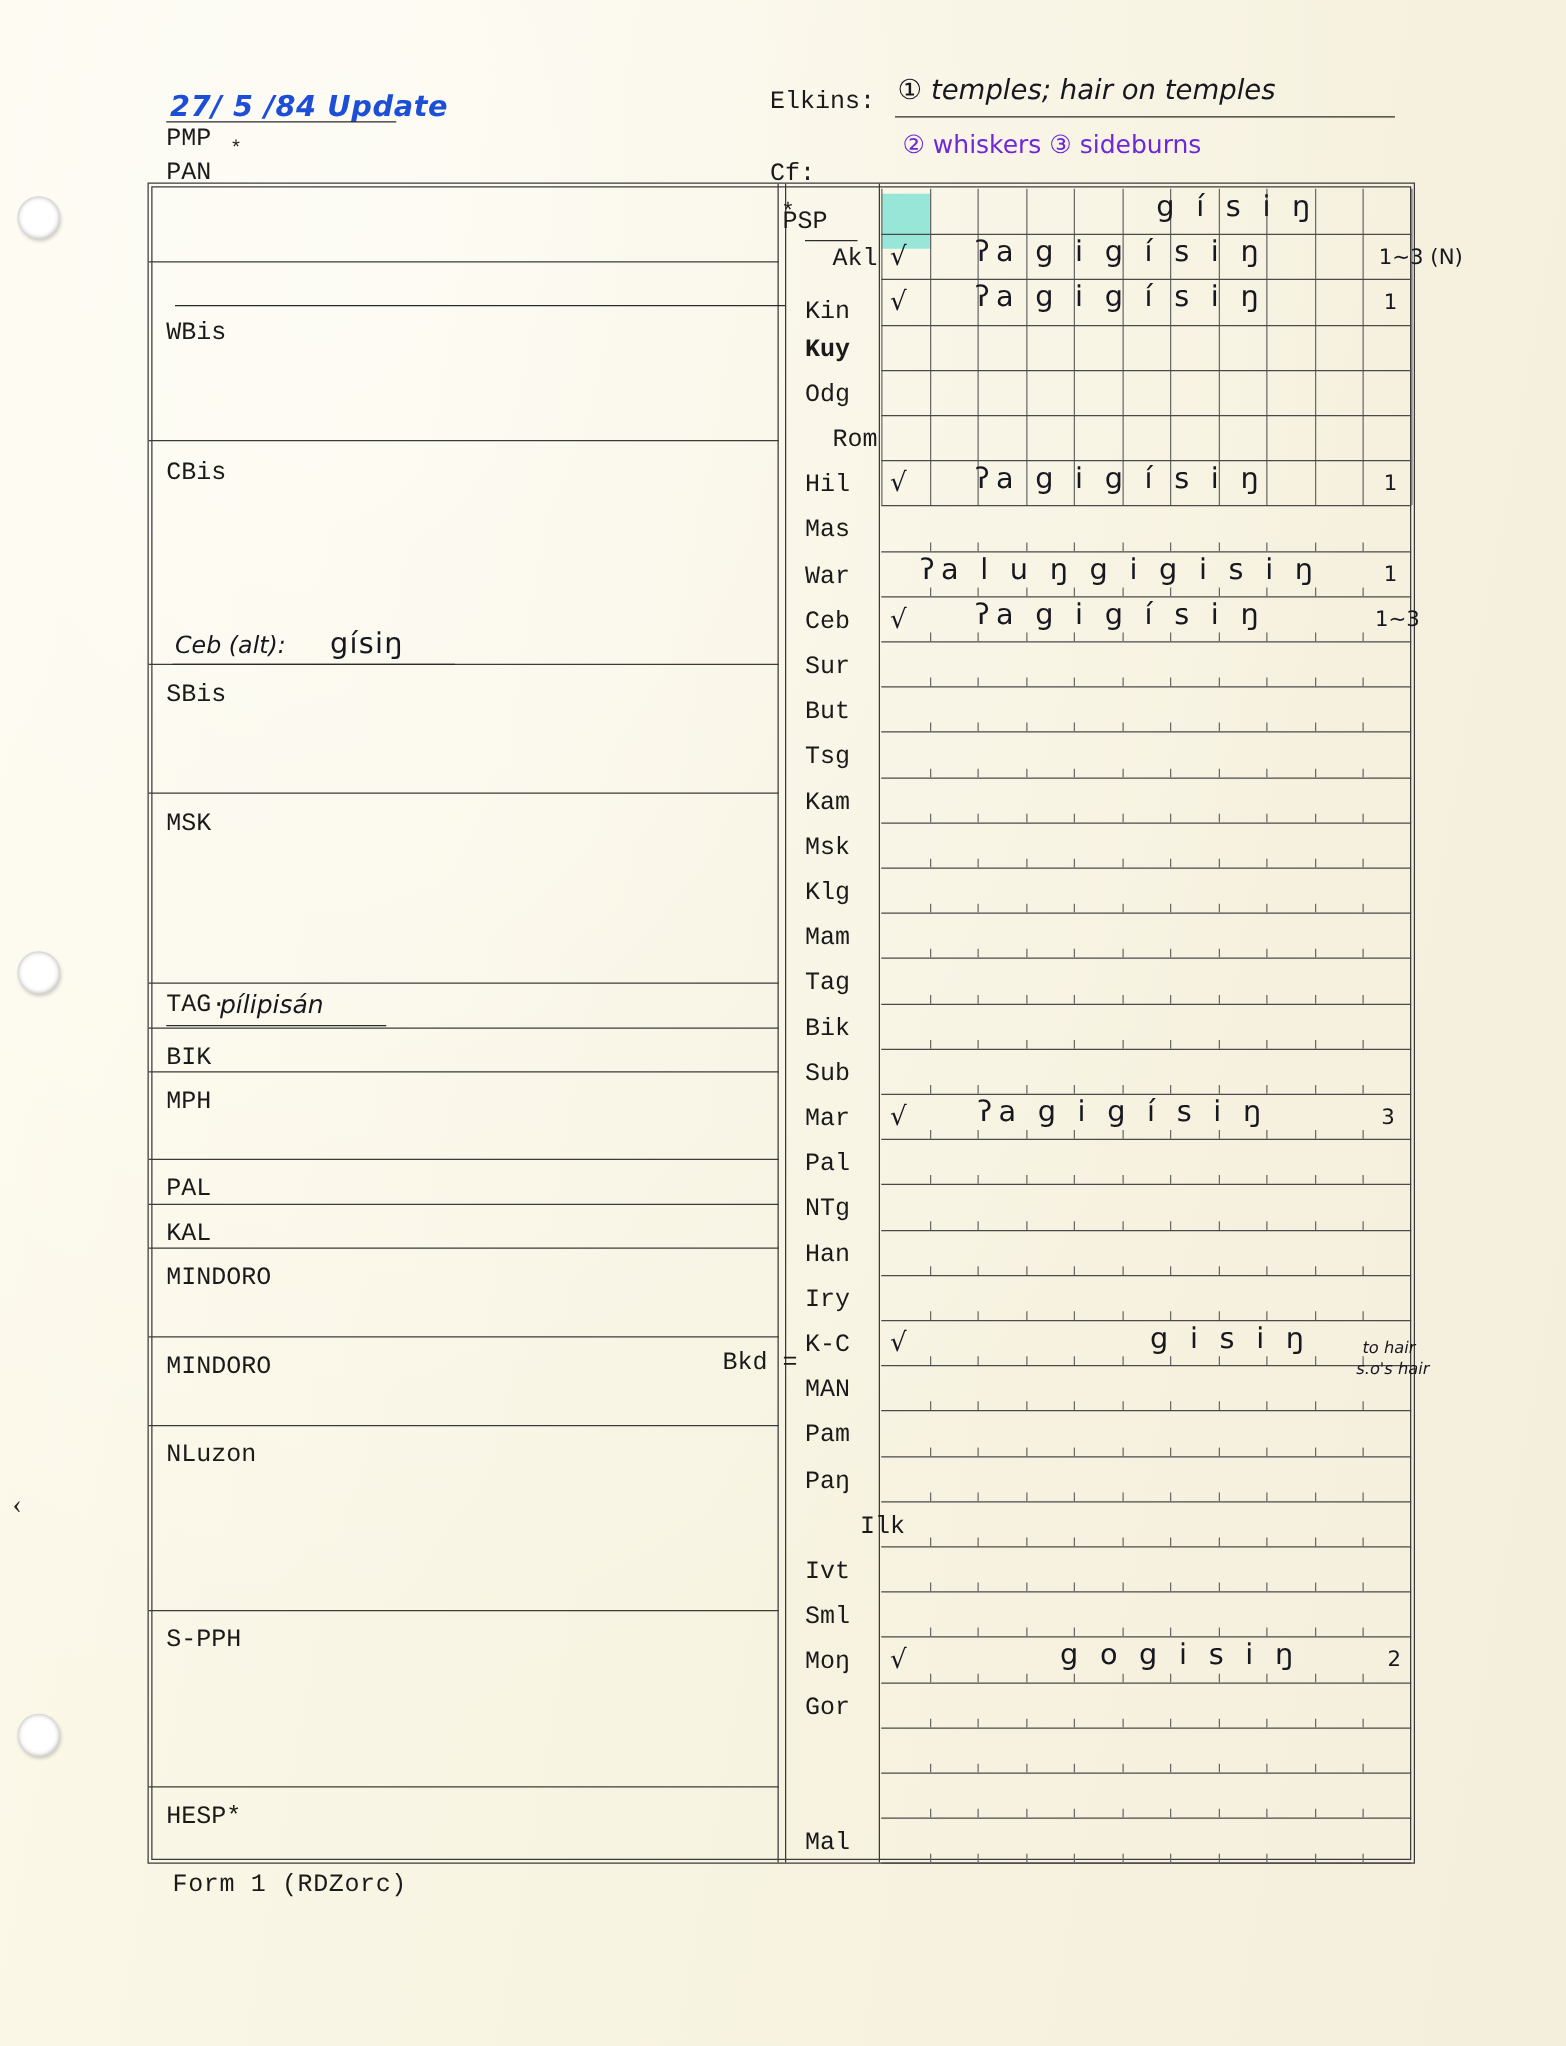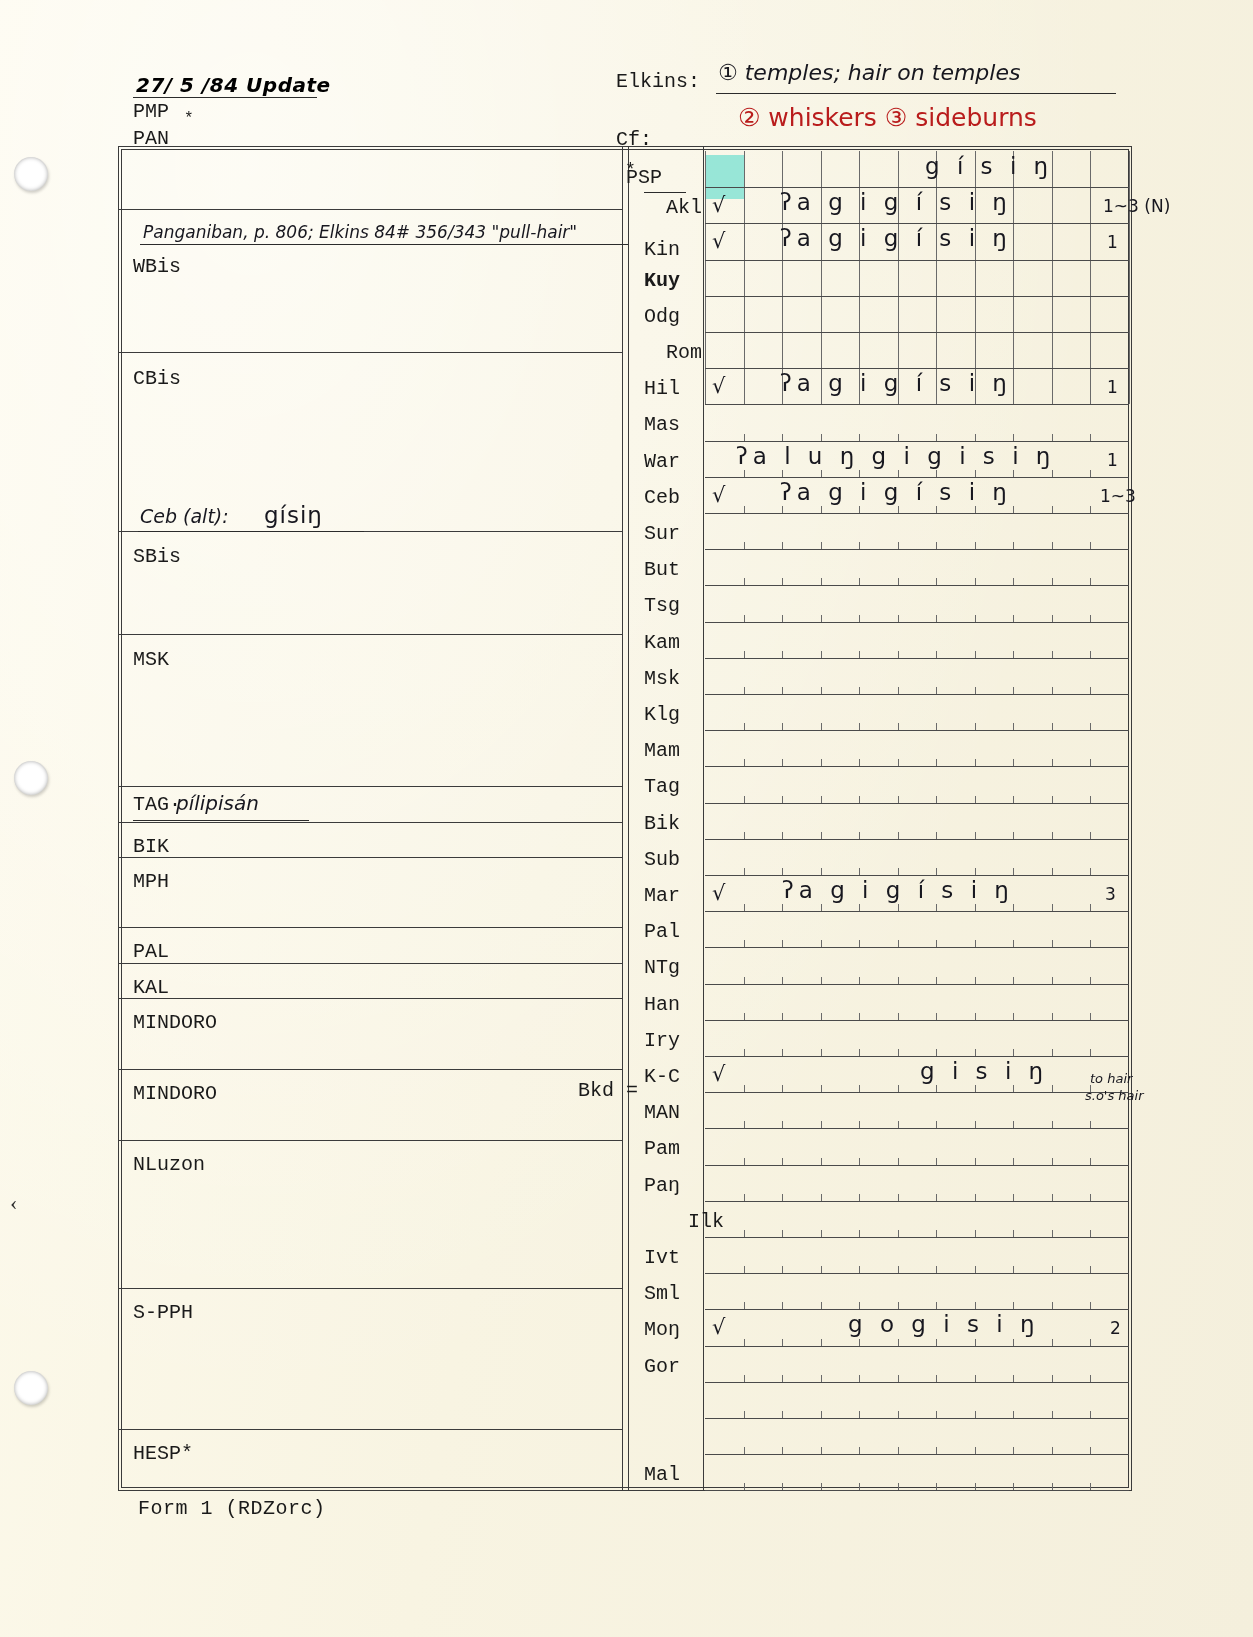--- a/index.html
+++ b/index.html
@@ -43,25 +43,25 @@
     left: 10px;
     top: 1190px;
     font-size: 22px;
     color: #2a2a2a;
     font-family: "Liberation Serif", serif;
   }
   #date-update {
     position: absolute;
     left: 136px;
     top: 73px;
-    font-size: 20px;
+    font-size: 23px;
     font-family: "DejaVu Sans", sans-serif;
     font-style: italic;
     font-weight: 600;
-    color: #000000;
+    color: #1d4ed8;
     letter-spacing: 0.5px;
   }
   #date-underline {
     position: absolute;
     left: 133px;
     top: 97px;
     width: 184px;
     height: 1px;
     background: #2b2b2b;
   }
@@ -101,25 +101,25 @@
   #gloss-underline {
     position: absolute;
     left: 716px;
     top: 93px;
     width: 400px;
     height: 1px;
     background: #2b2b2b;
   }
   #gloss-text-2 {
     position: absolute;
-    left: 738px;
+    left: 722px;
     top: 103px;
-    font-size: 25px;
+    font-size: 20px;
     font-family: "DejaVu Sans", sans-serif;
-    color: #b91c1c;
+    color: #6d28d9;
   }
   #cf-label {
     position: absolute;
     left: 616px;
     top: 128px;
     font-size: 20px;
   }
 
   
   #table-frame {
@@ -315,21 +315,20 @@
   <div class="hline" style="left:119px; top:822px;  width:504px;"></div>
   <div class="hline" style="left:119px; top:857px;  width:504px;"></div>
   <div class="hline" style="left:119px; top:927px;  width:504px;"></div>
   <div class="hline" style="left:119px; top:963px;  width:504px;"></div>
   <div class="hline" style="left:119px; top:998px;  width:504px;"></div>
   <div class="hline" style="left:119px; top:1069px; width:504px;"></div>
   <div class="hline" style="left:119px; top:1140px; width:504px;"></div>
   <div class="hline" style="left:119px; top:1288px; width:504px;"></div>
   <div class="hline" style="left:119px; top:1429px; width:504px;"></div>
 
-  <div class="group-hw" id="note-source" style="left:143px; top:222px; font-size:17px;">Panganiban, p. 806; Elkins 84# 356/343 "pull-hair"</div>
   <div class="underline-hw" style="left:140px; top:244px; width:488px;"></div>
 
   <div class="group-hw" style="left:140px; top:505px; font-size:19px;">Ceb (alt):</div>
   <div class="form-word" style="left:264px; top:502px; font-size:23px; letter-spacing:1px;">gísiŋ</div>
   <div class="underline-hw" style="left:138px; top:531px; width:226px;"></div>
 
   <div class="group-label" style="left:133px; top:793px;">TAG·</div>
   <div class="group-hw" style="left:176px; top:791px; font-size:20px;">pílipisán</div>
   <div class="underline-hw" style="left:133px; top:820px; width:176px;"></div>
 

